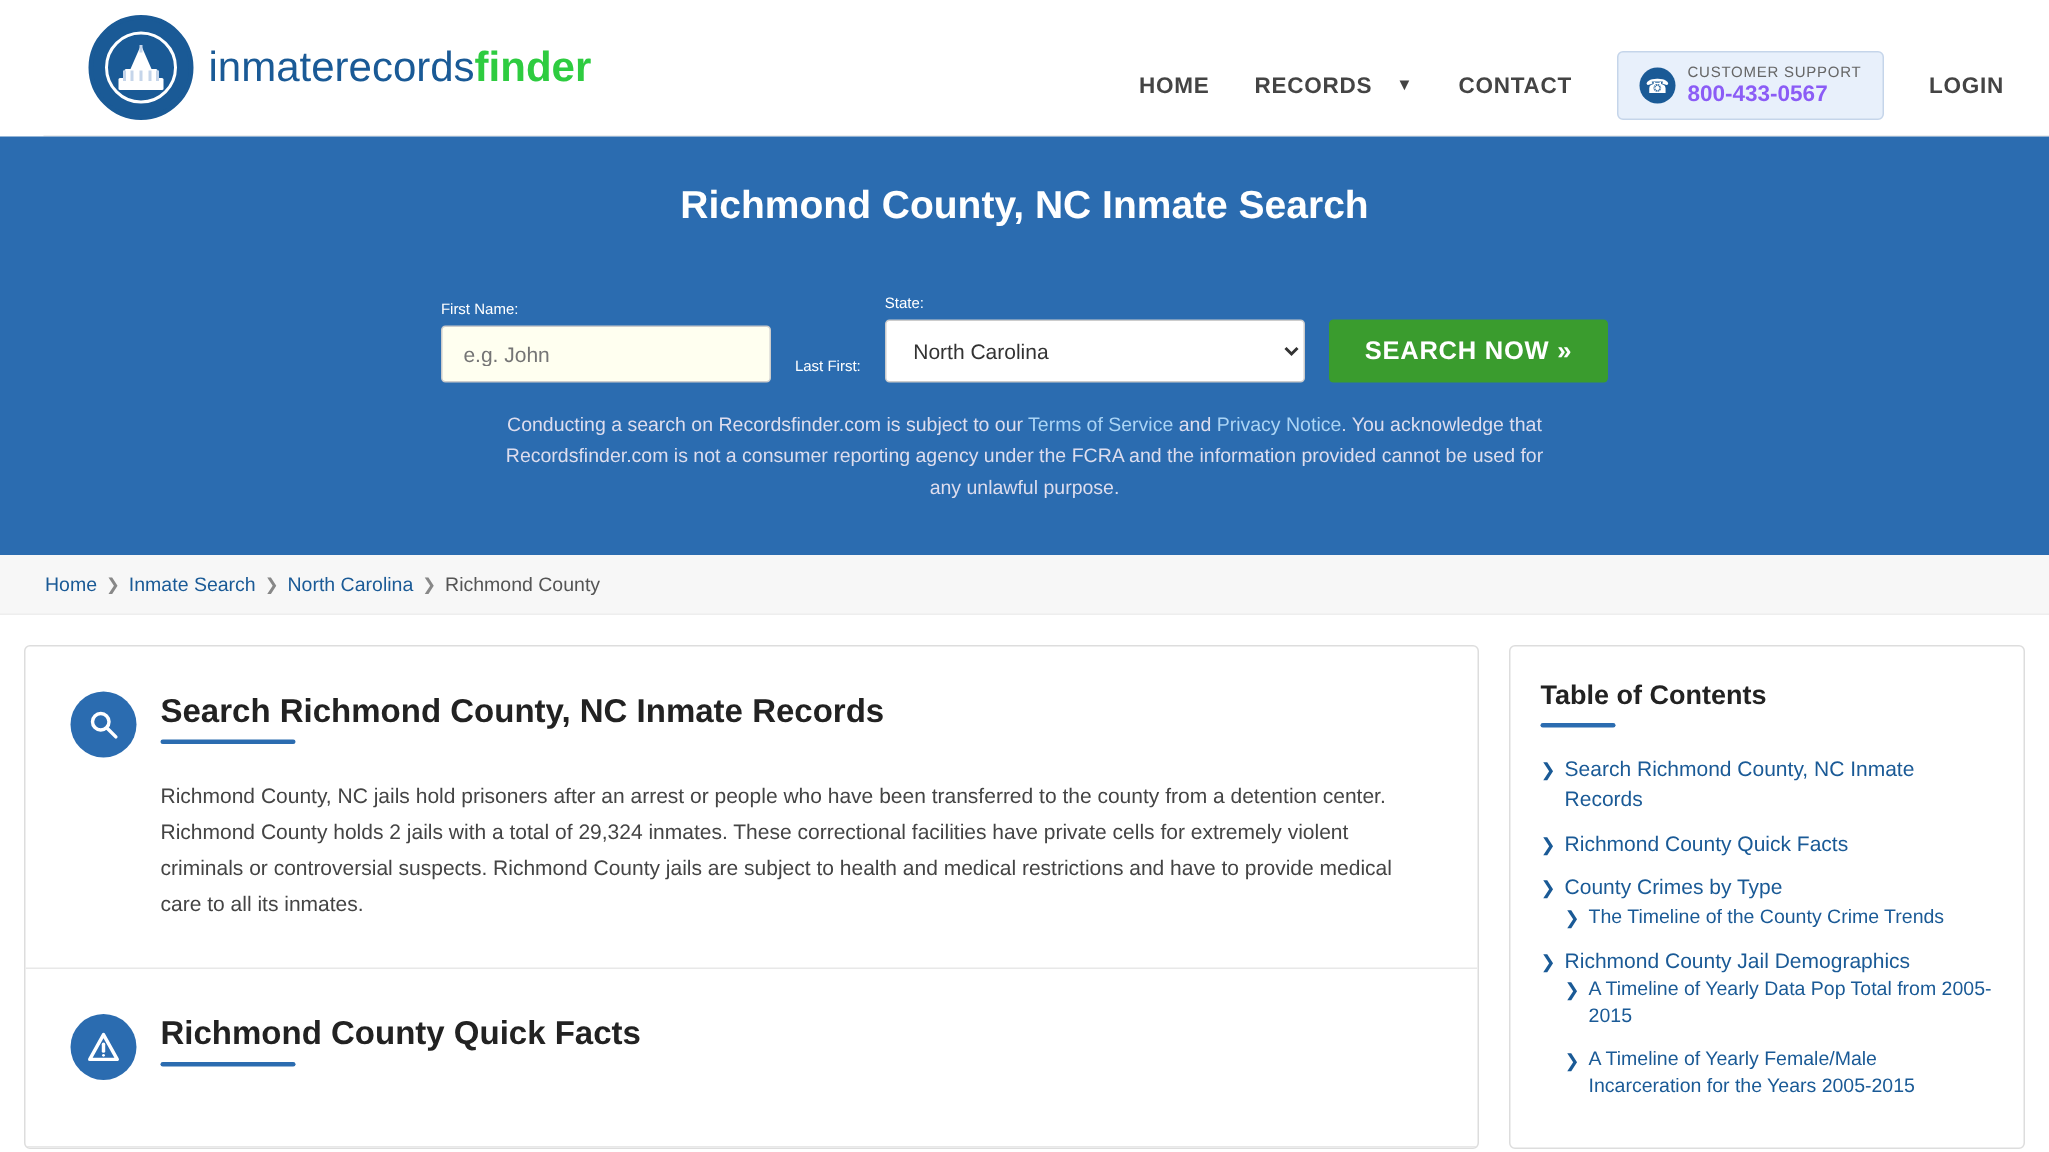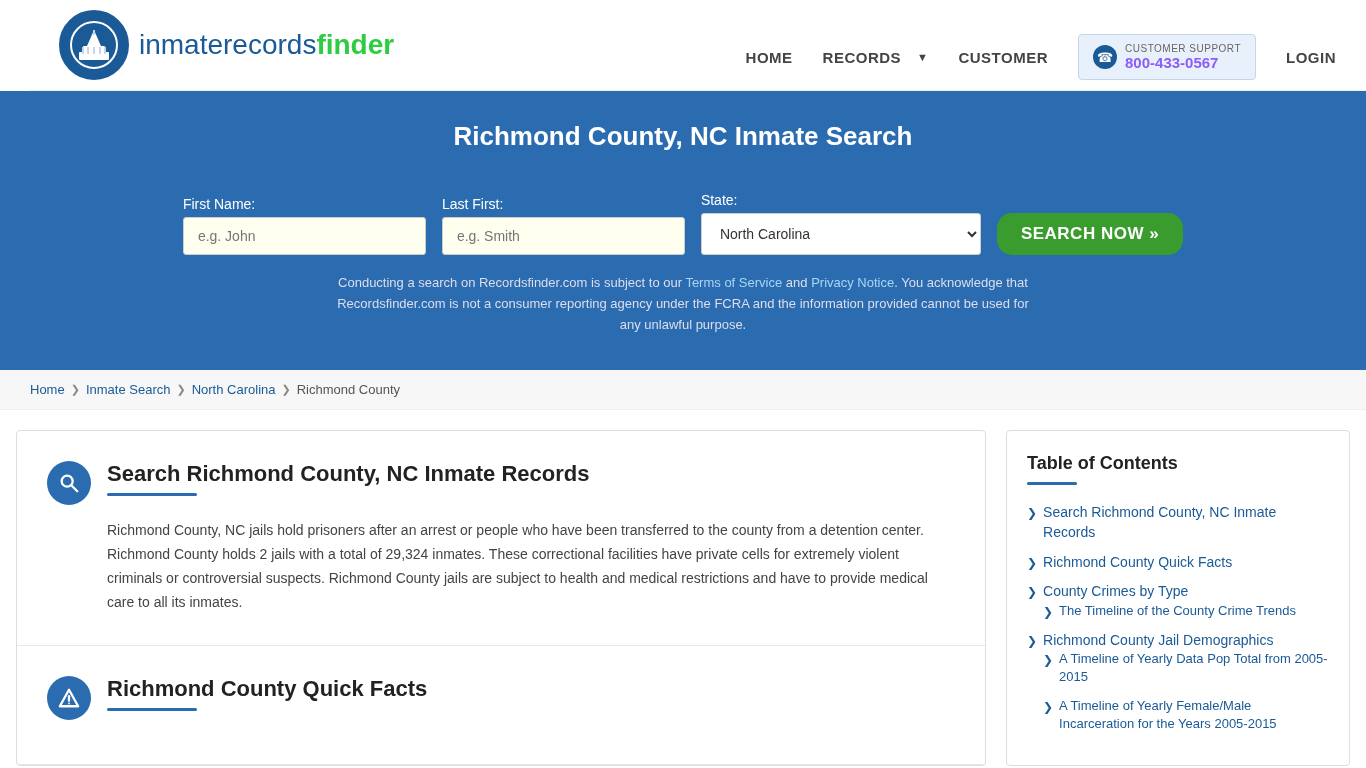--- a/index.html
+++ b/index.html
@@ -99,49 +99,49 @@
       margin-bottom: 16px;
     }
     .search-form {
       display: flex;
       align-items: flex-end;
       justify-content: center;
       gap: 16px;
       margin-bottom: 18px;
     }
     .form-group { display: flex; flex-direction: column; align-items: flex-start; }
-    .form-label { color: #fff; font-size: 14px; margin-bottom: 5px; }
+    .form-label { color: #fff; font-size: 10px; margin-bottom: 5px; }
     .form-input {
       padding: 10px 14px;
       font-size: 14px;
       border: 1px solid #ccc;
       border-radius: 3px;
       background: #fffff0;
       color: #999;
-      width: 243px;
+      width: 220px;
     }
     .form-select {
       padding: 10px 14px;
       font-size: 14px;
       border: 1px solid #ccc;
       border-radius: 3px;
       background: #fff;
       color: #333;
       width: 280px;
       height: 42px;
       cursor: pointer;
     }
     .search-btn {
       background: #3a9c2e;
       color: #fff;
       font-size: 17px;
       font-weight: bold;
       border: none;
       padding: 10px 24px;
-      border-radius: 15px;
+      border-radius: 3px;
       cursor: pointer;
       height: 42px;
       white-space: nowrap;
       letter-spacing: 0.5px;
       margin-top: 45px;
     }
     .hero-disclaimer {
       color: #dde;
       font-size: 13px;
       max-width: 700px;
@@ -295,42 +295,41 @@
     <div class="logo-text">
       <span>inmaterecords</span><strong>finder</strong>
     </div>
   </div>
   <nav class="main-nav">
     <a class="nav-item">HOME</a>
     <a class="nav-item records">
       <span>RECORDS</span>
       <span class="nav-records-arrow">▼</span>
     </a>
-    <a class="nav-item">CUSTOMER</a>
+    <a class="nav-item">CONTACT</a>
     <div class="customer-support-btn">
       <div class="support-icon">☎</div>
       <div class="support-text">
         <div class="support-label">CUSTOMER SUPPORT</div>
         <div class="support-number">800-433-0567</div>
       </div>
     </div>
     <span class="login-btn">LOGIN</span>
   </nav>
 </header>
 
 <section class="hero-section">
   <h1 class="hero-title">Richmond County, NC Inmate Search</h1>
   <div class="search-form">
     <div class="form-group">
       <label class="form-label">First Name:</label>
       <input class="form-input" type="text" placeholder="e.g. John" style="">
     </div>
     <div class="form-group">
       <label class="form-label">Last First:</label>
-      <input class="form-input" type="text" placeholder="e.g. Smith" style="">
     </div>
     <div class="form-group">
       <label class="form-label">State:</label>
       <select class="form-select">
         <option>North Carolina</option>
       </select>
     </div>
     <button class="search-btn">SEARCH NOW »</button>
   </div>
   <p class="hero-disclaimer">

